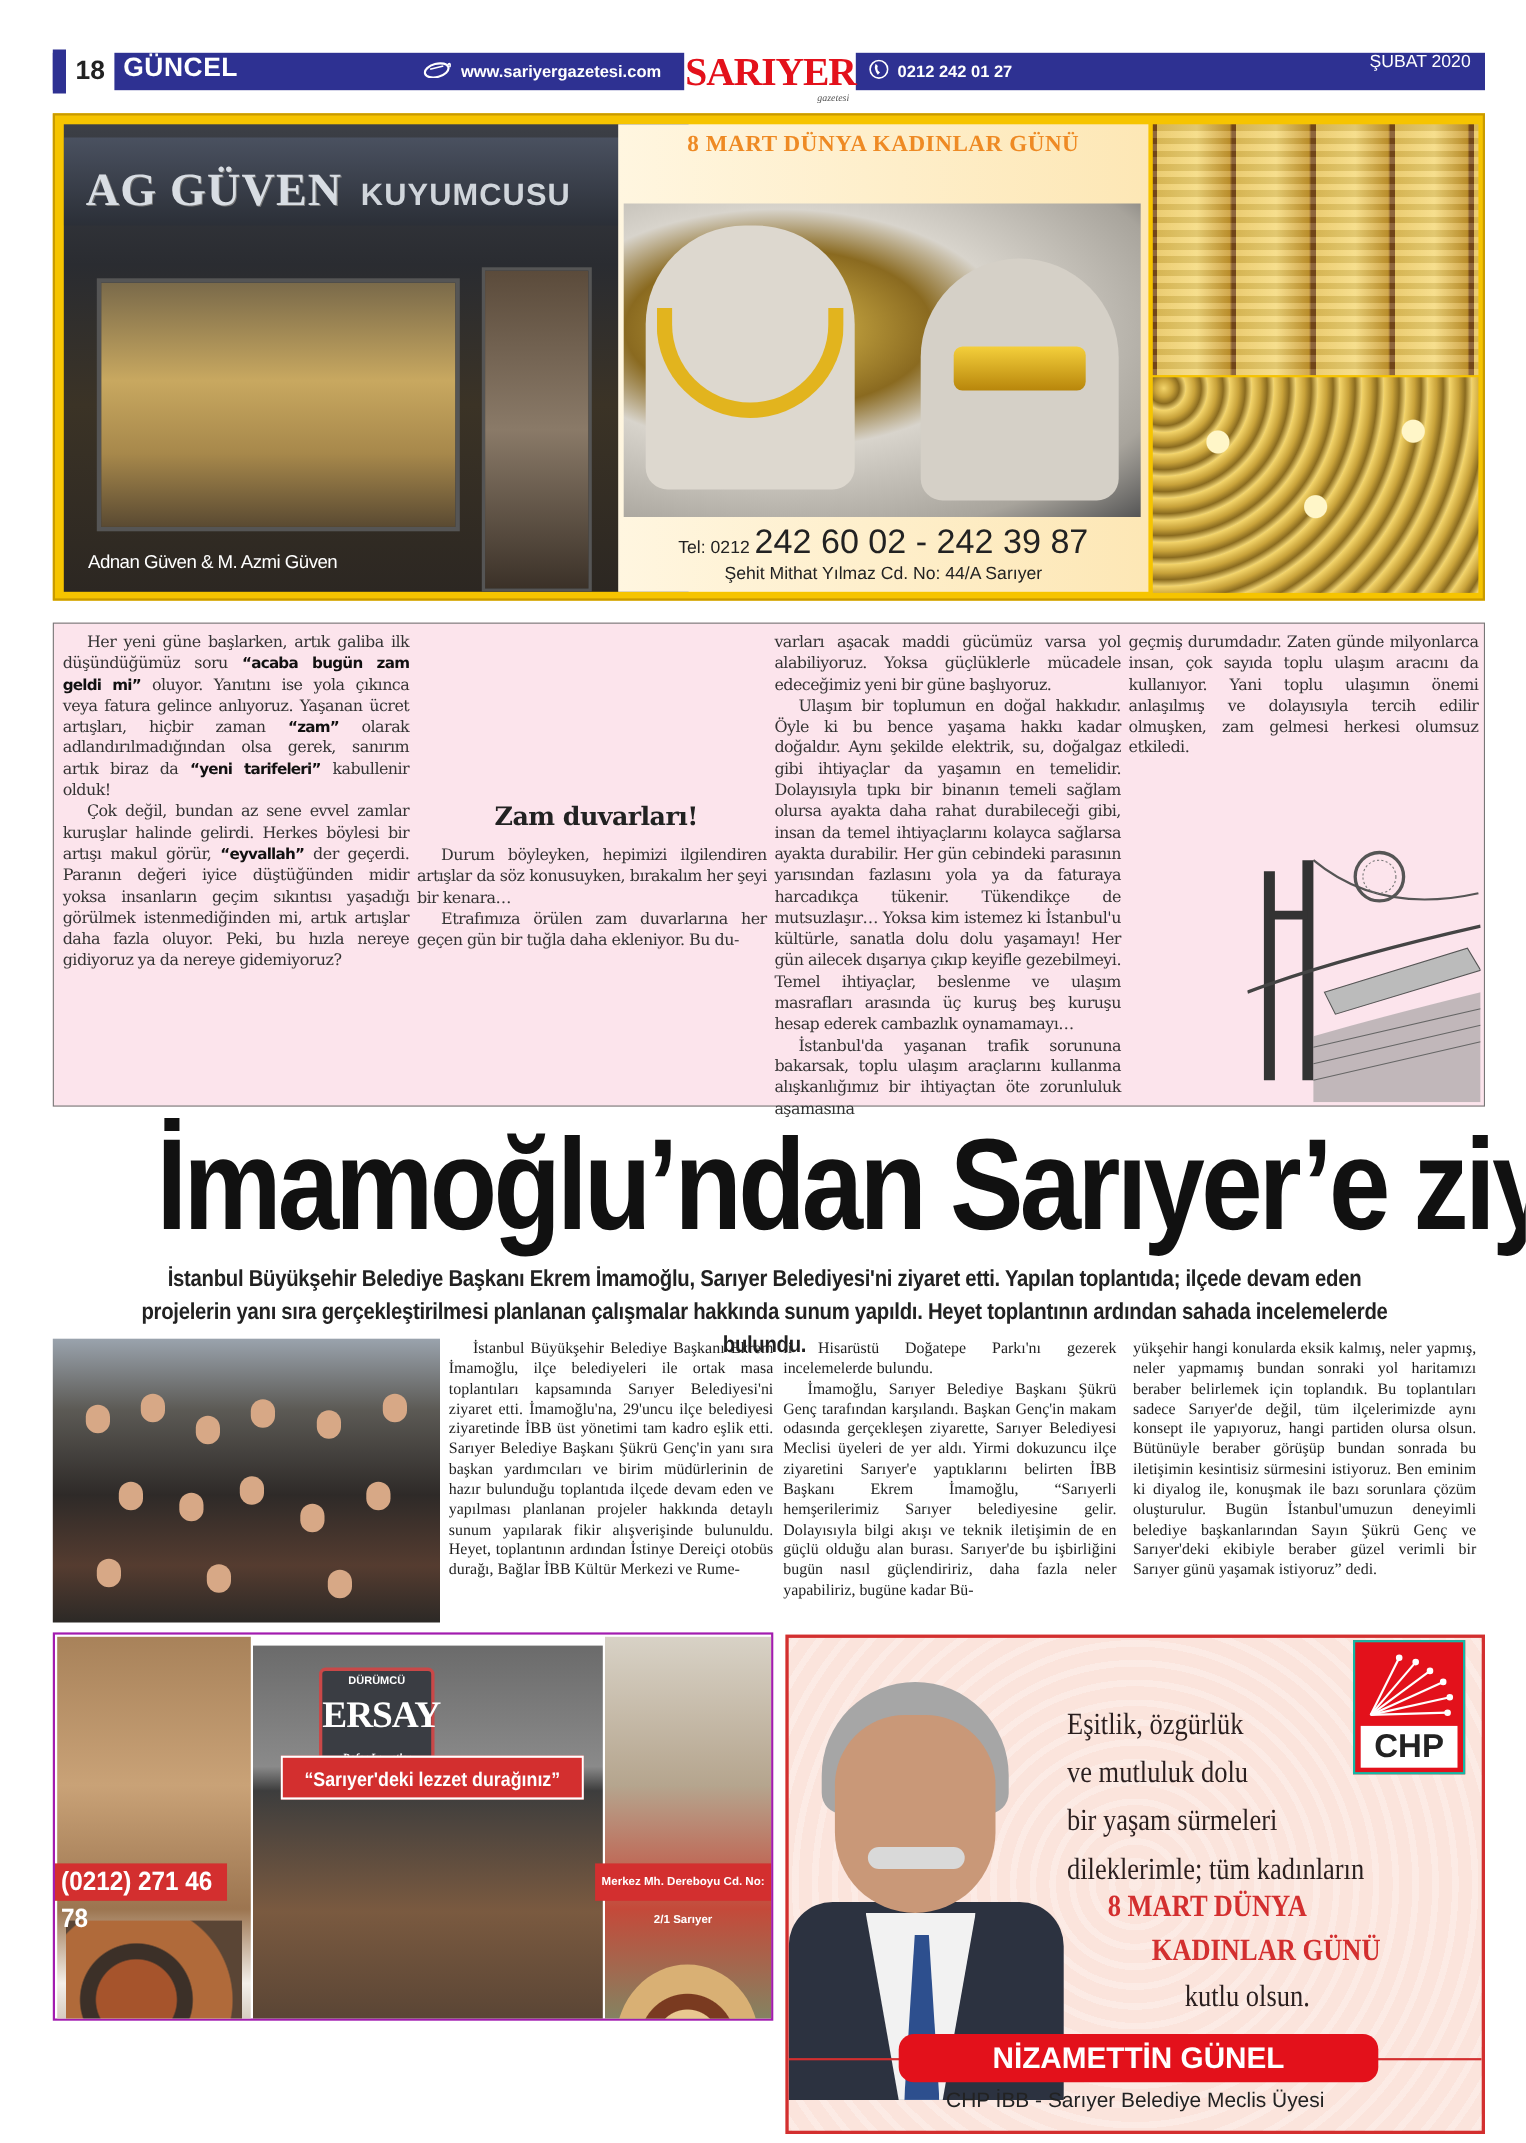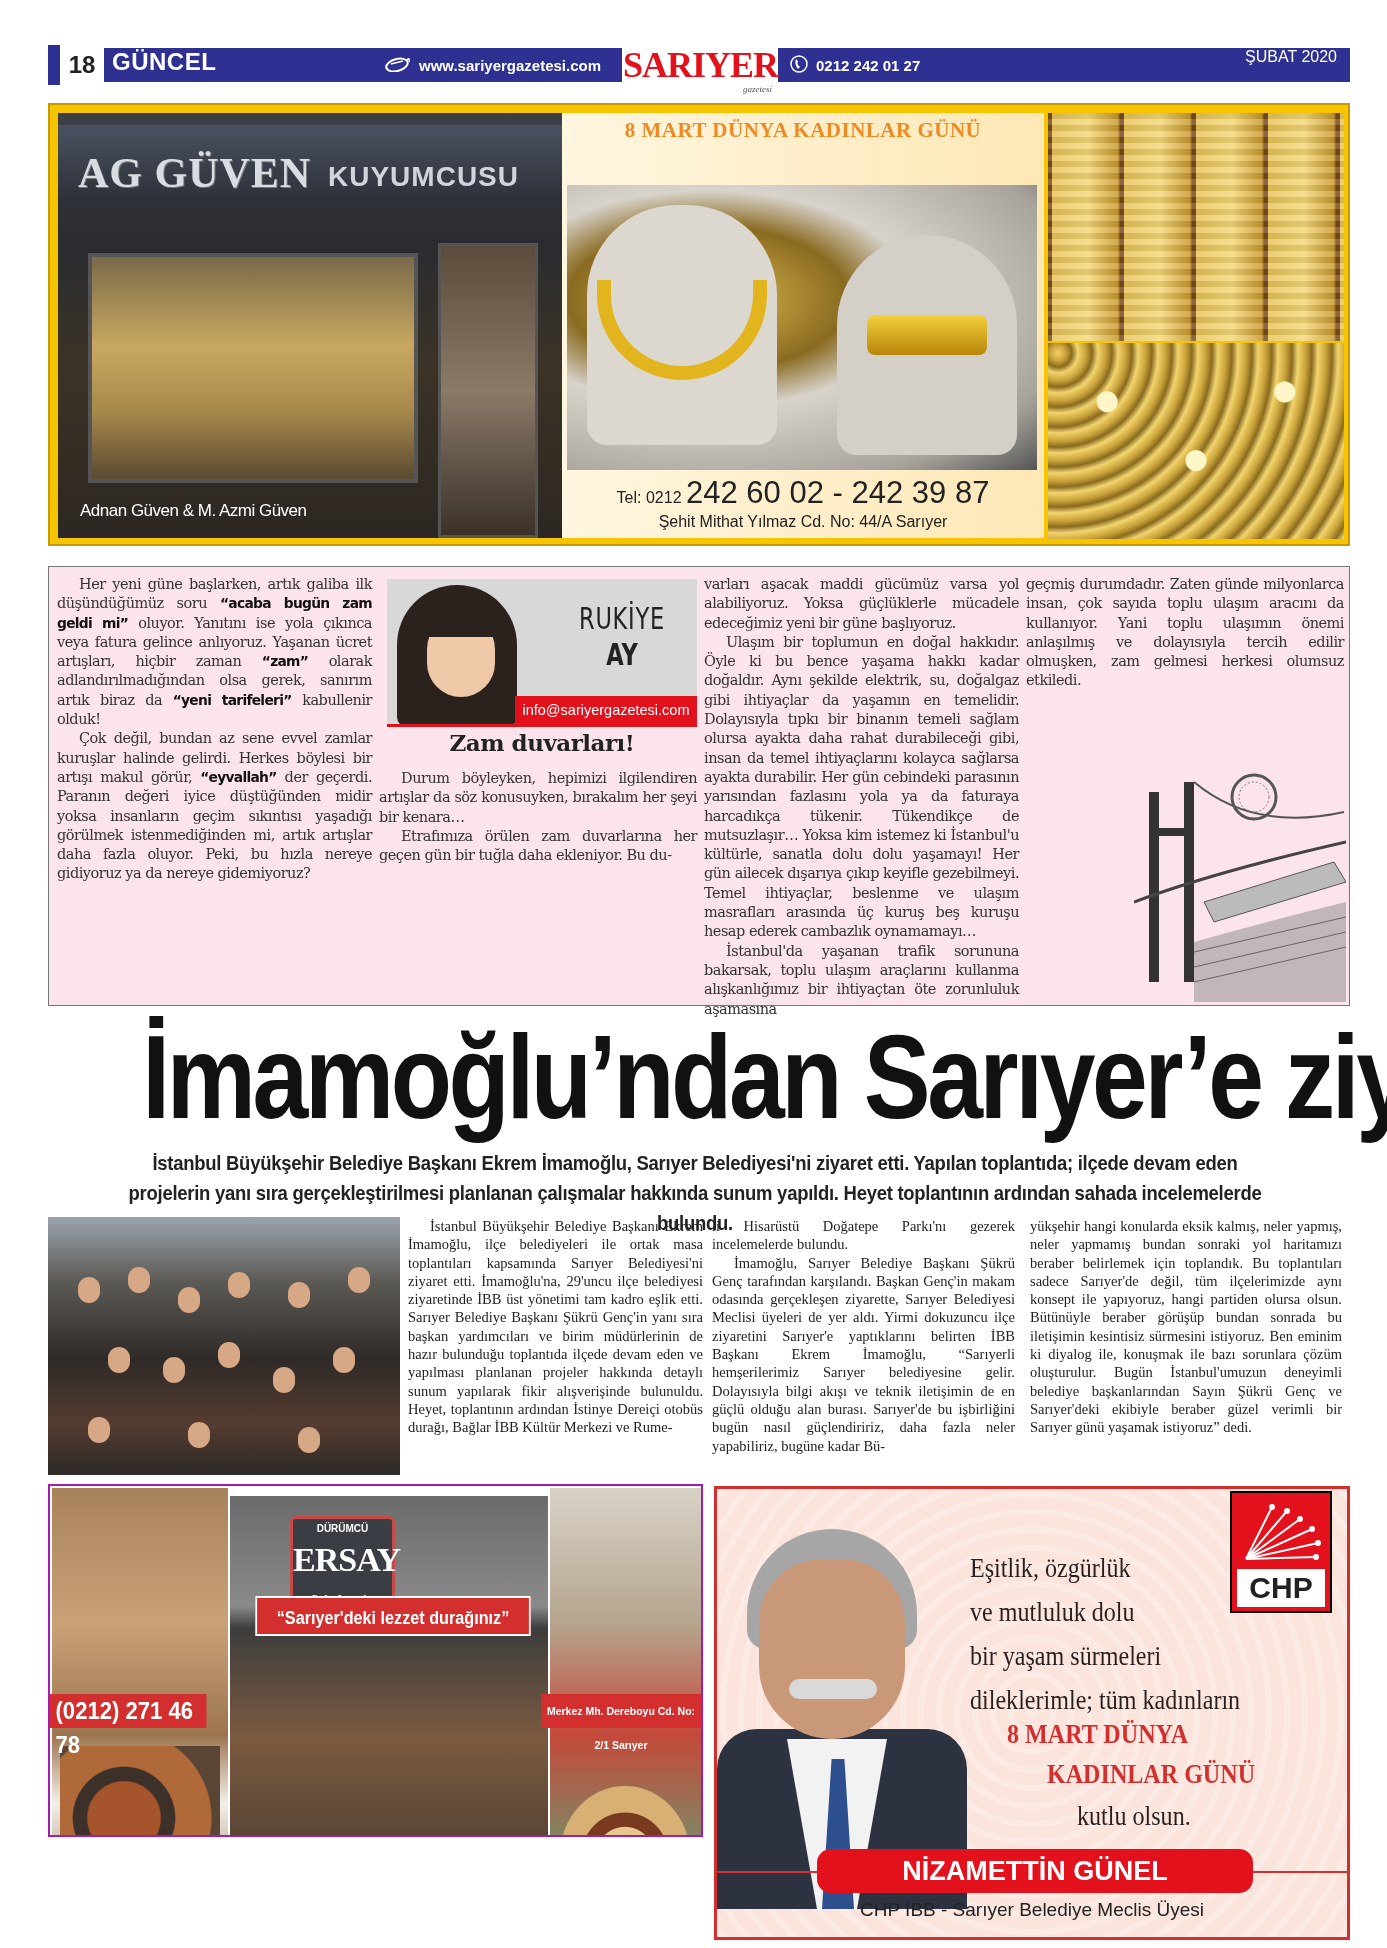--- a/index.html
+++ b/index.html
@@ -92,21 +92,21 @@
   
   .chp-ad { position: absolute; left: 714px; top: 1486px; width: 636px; height: 454px; background: #fbe4dc; border: 3px solid #d32f2f; overflow: hidden; }
   .chp-ad::before { content:""; position:absolute; inset:0; background: repeating-radial-gradient(circle at 50% 50%, rgba(255,255,255,0.25) 0, rgba(255,255,255,0.25) 6px, transparent 6px, transparent 18px); }
   .chp-person { position: absolute; left: 0; top: 40px; width: 260px; height: 340px; }
   .chp-hair { position: absolute; left: 30px; top: 0; width: 170px; height: 120px; border-radius: 90px 90px 20px 20px; background: #a6a6a6; }
   .chp-face { position: absolute; left: 42px; top: 30px; width: 146px; height: 180px; border-radius: 70px 70px 80px 80px; background: #c99878; }
   .chp-mustache { position: absolute; left: 72px; top: 150px; width: 88px; height: 20px; border-radius: 10px; background: #d9d9d9; }
   .chp-suit { position: absolute; left: 0; top: 200px; width: 250px; height: 180px; background: #2c3240; border-radius: 40px 40px 0 0; }
   .chp-shirt { position: absolute; left: 70px; top: 210px; width: 100px; height: 170px; background: #f2f2f2; clip-path: polygon(0 0,100% 0,70% 100%,30% 100%); }
   .chp-tie { position: absolute; left: 105px; top: 230px; width: 32px; height: 150px; background: #2d4f8e; clip-path: polygon(30% 0,70% 0,100% 100%,0 100%); }
-  .chp-logo { position: absolute; right: 15px; top: 2px; width: 102px; height: 122px; background: #e3111b; border: 2px solid #000000; }
+  .chp-logo { position: absolute; right: 15px; top: 2px; width: 102px; height: 122px; background: #e3111b; border: 2px solid #14b8a6; }
   .chp-logo-rays { position: absolute; left: 10px; top: 8px; width: 80px; height: 60px; }
   .chp-logo-text { position: absolute; left: 5px; bottom: 4px; width: 88px; height: 38px; background: #fff; color: #222; font: bold 30px "Liberation Sans", sans-serif; text-align: center; line-height: 38px; }
   .chp-msg { position: absolute; left: 253px; top: 57px; font: 28px "Liberation Serif", serif; color: #2a1f1f; line-height: 44px; transform: scaleX(0.86); transform-origin: left; white-space: nowrap; }
   .chp-day { position: absolute; left: 290px; top: 225px; font: bold 28px "Liberation Serif", serif; color: #d32f2f; line-height: 40px; transform: scaleX(0.86); transform-origin: left; white-space: nowrap; }
   .chp-day2 { position: absolute; left: 330px; top: 265px; font: bold 28px "Liberation Serif", serif; color: #d32f2f; line-height: 40px; transform: scaleX(0.86); transform-origin: left; white-space: nowrap; }
   .chp-kutlu { position: absolute; left: 360px; top: 305px; font: 28px "Liberation Serif", serif; color: #2a1f1f; line-height: 44px; transform: scaleX(0.86); transform-origin: left; }
   .chp-name-line { position: absolute; left: 0; top: 382px; width: 100%; height: 2px; background: #d32f2f; }
   .chp-name { position: absolute; left: 100px; top: 360px; width: 436px; height: 44px; background: #e3111b; color: #fff; font: bold 27px "Liberation Sans", sans-serif; text-align: center; line-height: 44px; border-radius: 14px; }
   .chp-title { position: absolute; left: 0; top: 410px; width: 100%; text-align: center; font: 19px "Liberation Sans", sans-serif; color: #222; }
 </style>
@@ -170,30 +170,20 @@
   <div class="gold-photo-top"></div>
   <div class="gold-photo-bottom"></div>
 </div>
 
 <div class="column-box">
   <div class="col-text col1">
     <p>Her yeni güne başlarken, artık galiba ilk düşündüğümüz soru <b>“acaba bugün zam geldi mi”</b> oluyor. Yanıtını ise yola çıkınca veya fatura gelince anlıyoruz. Yaşanan ücret artışları, hiçbir zaman <b>“zam”</b> olarak adlandırılmadığından olsa gerek, sanırım artık biraz da <b>“yeni tarifeleri”</b> kabullenir olduk!</p>
     <p>Çok değil, bundan az sene evvel zamlar kuruşlar halinde gelirdi. Herkes böylesi bir artışı makul görür, <b>“eyvallah”</b> der geçerdi. Paranın değeri iyice düştüğünden midir yoksa insanların geçim sıkıntısı yaşadığı görülmek istenmediğinden mi, artık artışlar daha fazla oluyor. Peki, bu hızla nereye gidiyoruz ya da nereye gidemiyoruz?</p>
   </div>
 
-  <div class="author-card">
-    <div class="author-photo">
-      <div class="author-hair"></div>
-      <div class="author-face"></div>
-      <div class="author-bangs"></div>
-    </div>
-    <div class="author-first">RUKİYE</div>
-    <div class="author-last">AY</div>
-    <div class="author-email">info@sariyergazetesi.com</div>
-  </div>
   <div class="column-title">Zam duvarları!</div>
 
   <div class="col-text col2">
     <p>Durum böyleyken, hepimizi ilgilendiren artışlar da söz konusuyken, bırakalım her şeyi bir kenara…</p>
     <p>Etrafımıza örülen zam duvarlarına her geçen gün bir tuğla daha ekleniyor. Bu du-</p>
   </div>
 
   <div class="col-text col3">
     <p class="noindent">varları aşacak maddi gücümüz varsa yol alabiliyoruz. Yoksa güçlüklerle mücadele edeceğimiz yeni bir güne başlıyoruz.</p>
     <p>Ulaşım bir toplumun en doğal hakkıdır. Öyle ki bu bence yaşama hakkı kadar doğaldır. Aynı şekilde elektrik, su, doğalgaz gibi ihtiyaçlar da yaşamın en temelidir. Dolayısıyla tıpkı bir binanın temeli sağlam olursa ayakta daha rahat durabileceği gibi, insan da temel ihtiyaçlarını kolayca sağlarsa ayakta durabilir. Her gün cebindeki parasının yarısından fazlasını yola ya da faturaya harcadıkça tükenir. Tükendikçe de mutsuzlaşır… Yoksa kim istemez ki İstanbul'u kültürle, sanatla dolu dolu yaşamayı! Her gün ailecek dışarıya çıkıp keyifle gezebilmeyi. Temel ihtiyaçlar, beslenme ve ulaşım masrafları arasında üç kuruş beş kuruşu hesap ederek cambazlık oynamamayı…</p>

